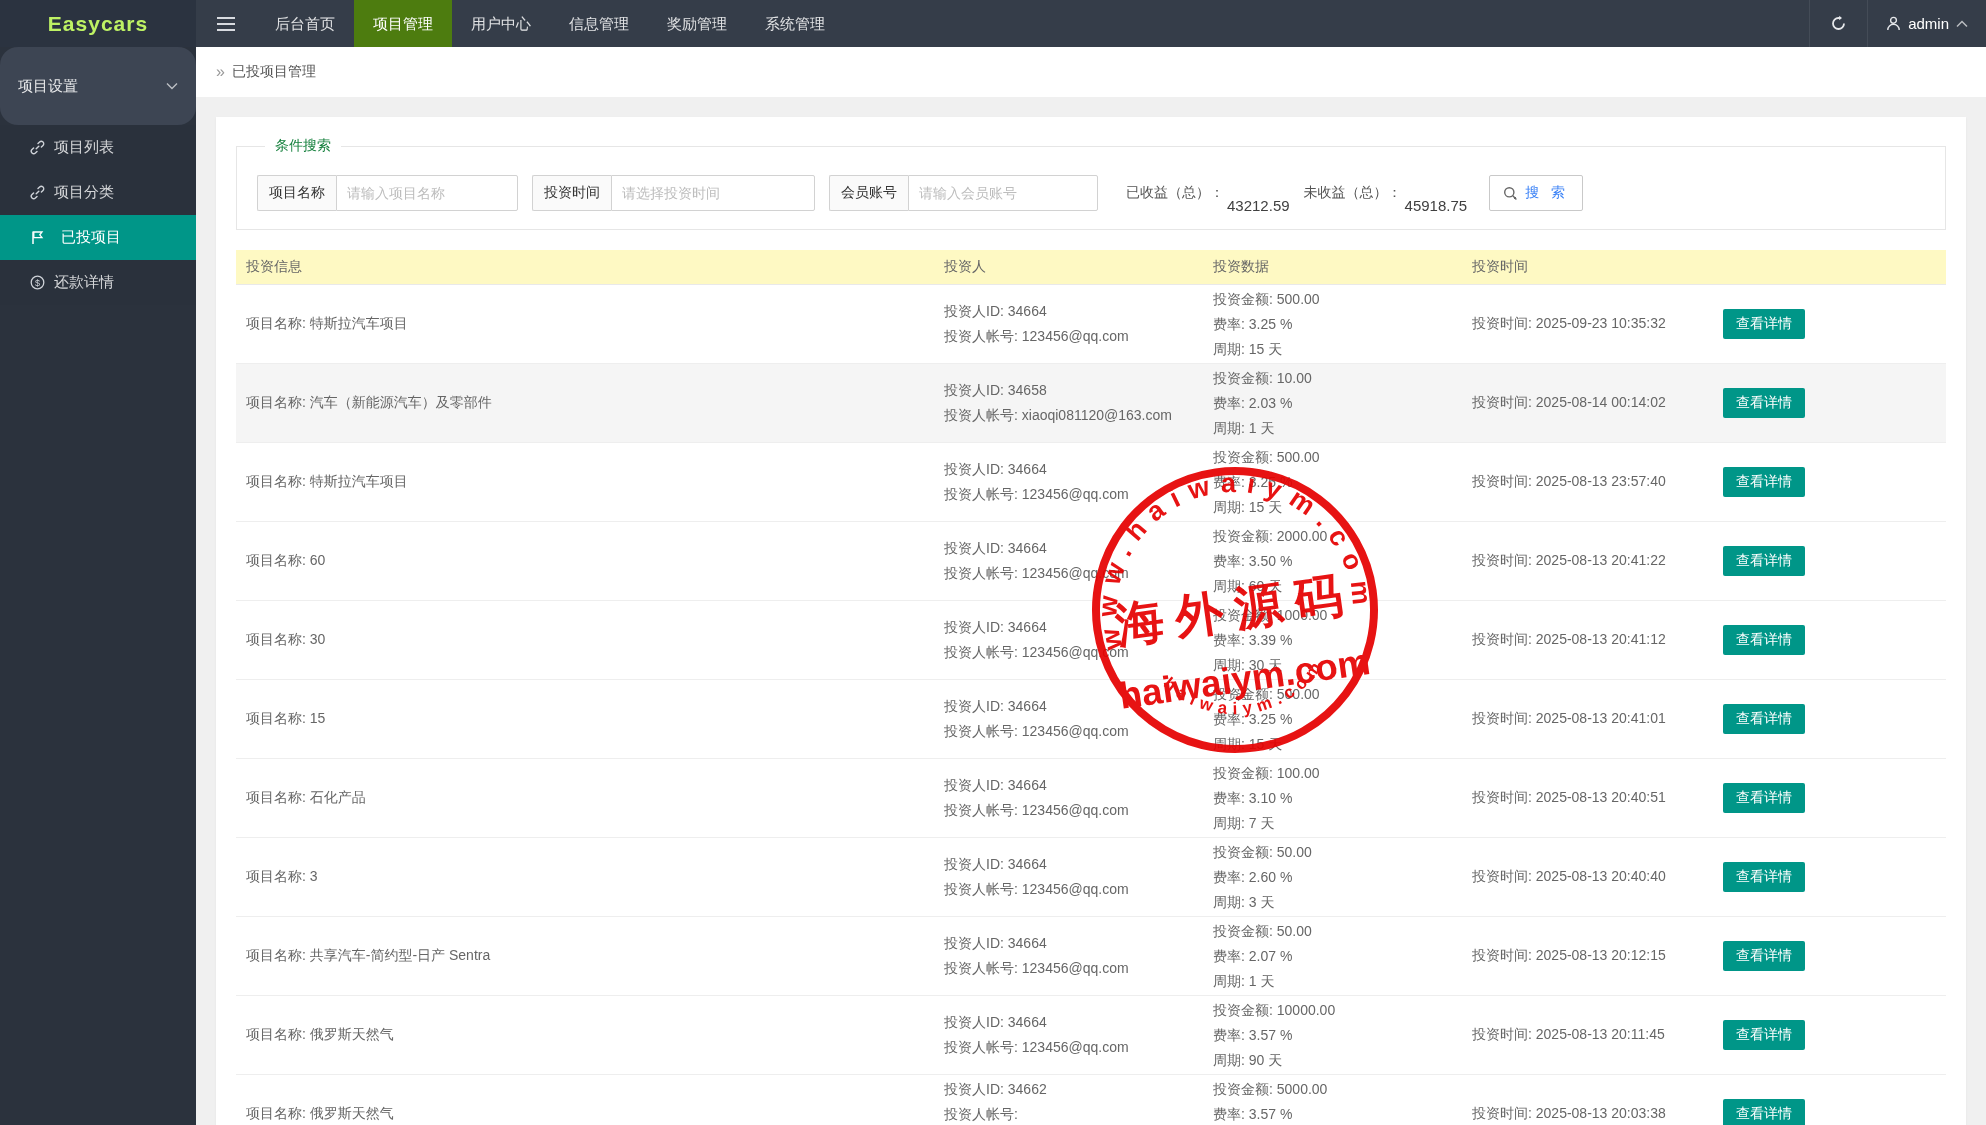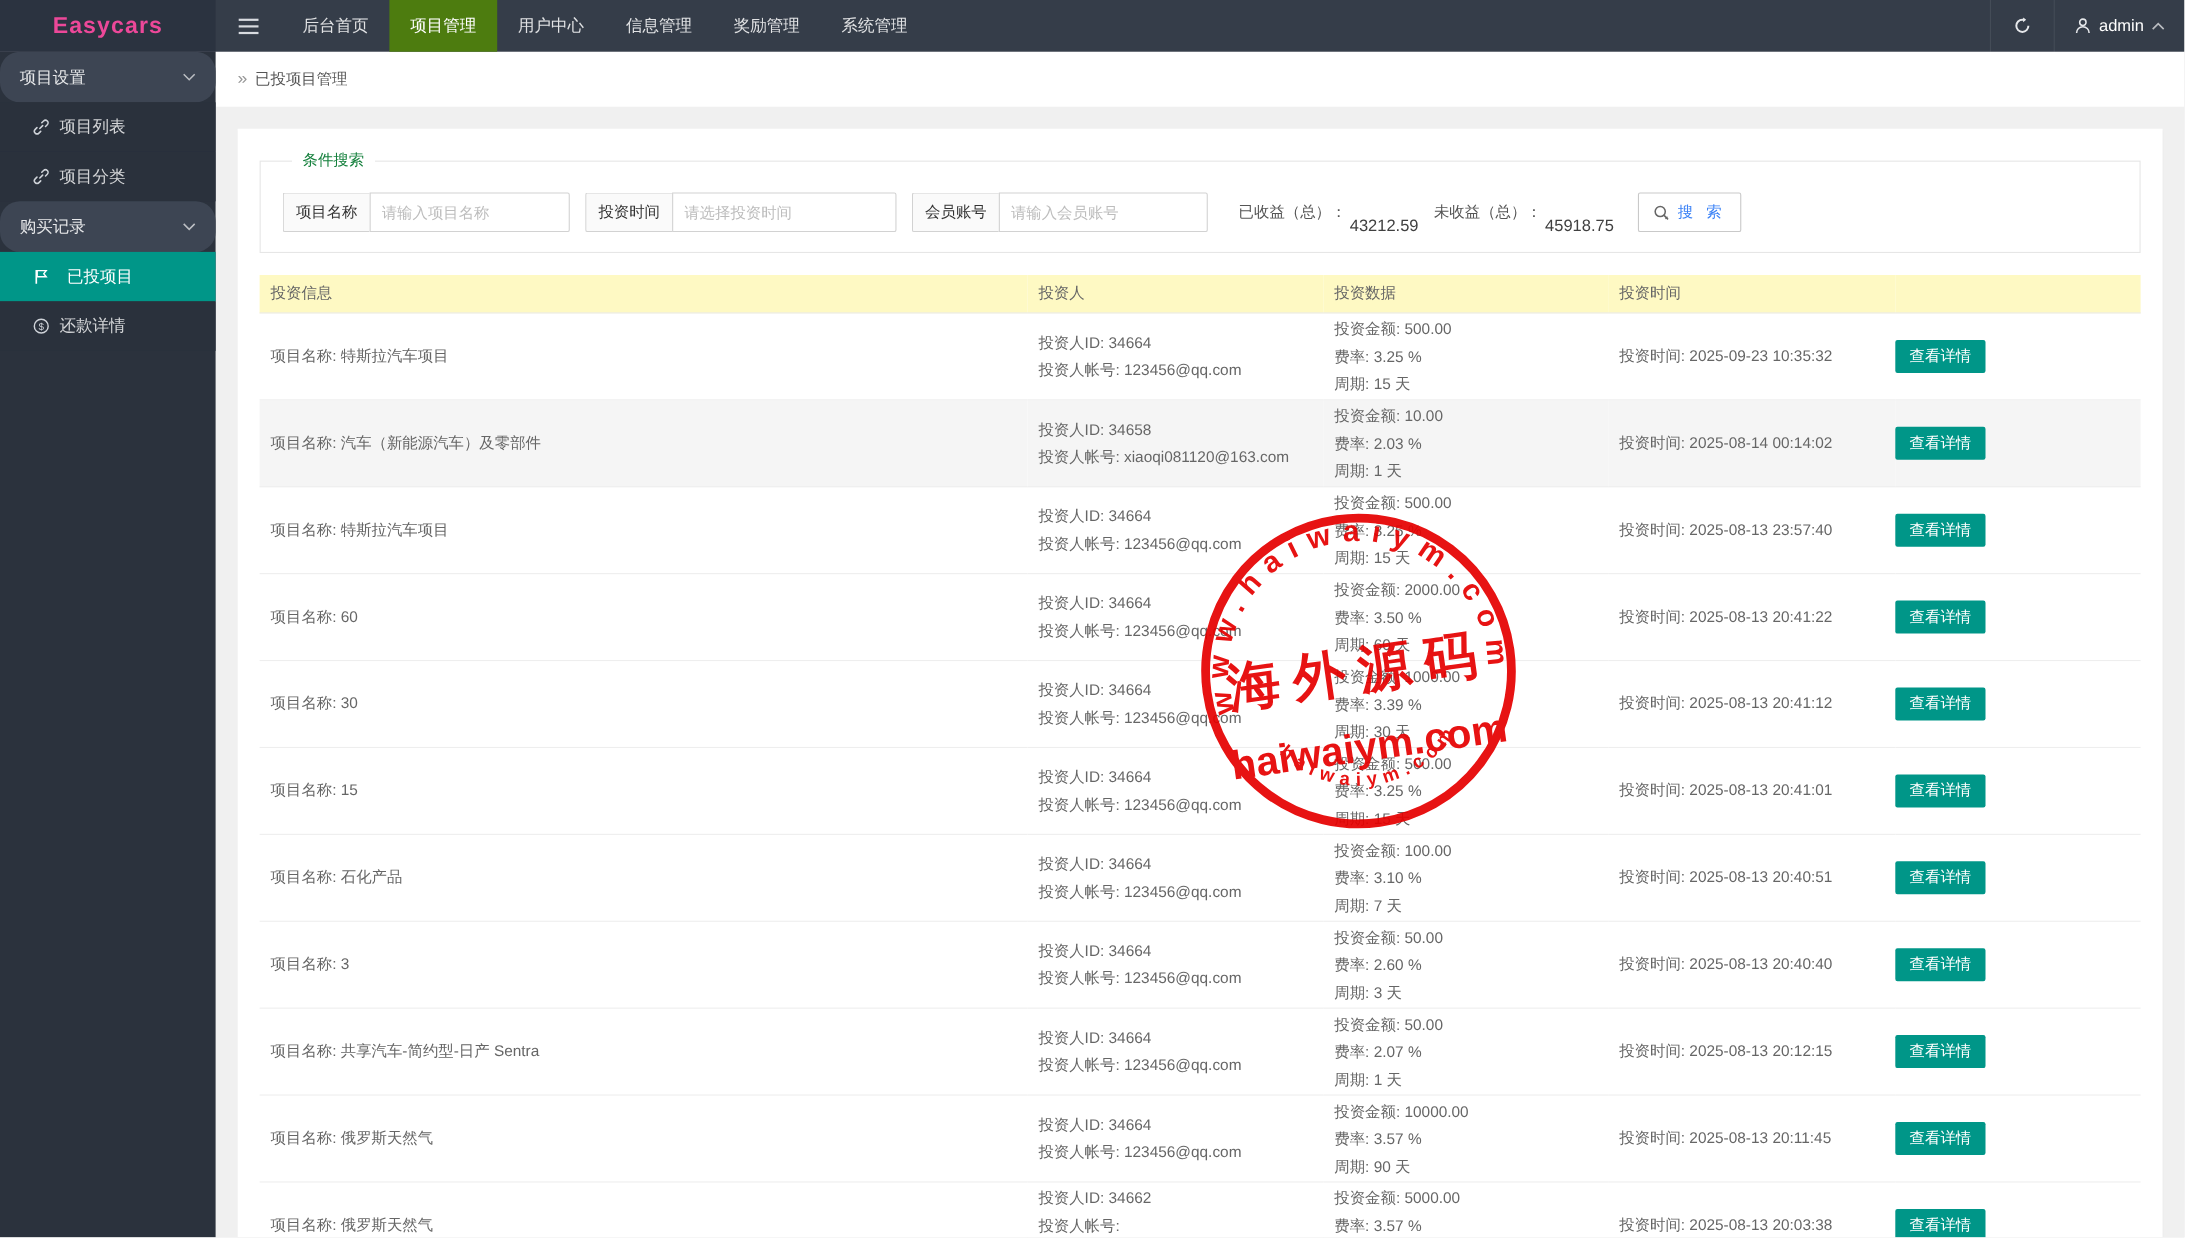--- a/index.html
+++ b/index.html
@@ -1,33 +1,33 @@
 <!DOCTYPE html>
 <html><head>
 <meta charset="utf-8">
 <style>
   html,body{margin:0;padding:0;}
   body{font-family:"Liberation Sans",sans-serif;background:#f0f0f0;}
   .app{position:relative;width:1986px;height:1125px;overflow:hidden;background:#f0f0f0;}
 
   
   .topbar{position:absolute;top:0;left:0;width:1986px;height:47px;background:#353d49;display:flex;align-items:stretch;color:#fff;z-index:20;}
-  .logo{width:196px;background:#2b3340;display:flex;align-items:center;justify-content:center;font-size:21px;font-weight:bold;letter-spacing:1px;color:#ec4899;}
+  .logo{width:196px;background:#2b3340;display:flex;align-items:center;justify-content:center;font-size:21px;font-weight:bold;letter-spacing:1px;color:#bef264;}
   .burger{width:60px;display:flex;flex-direction:column;align-items:center;justify-content:center;gap:4px;cursor:pointer;}
   .burger i{display:block;width:18px;height:2px;background:#d8dbe0;}
   .nav{display:flex;align-items:stretch;}
   .nav-item{padding:0 19px;line-height:47px;font-size:15px;color:rgba(255,255,255,.85);cursor:pointer;}
   .nav-item.active{background:#4d7c0f;color:#fff;}
   .top-right{margin-left:auto;display:flex;align-items:stretch;}
   .icon-btn{width:57px;display:flex;align-items:center;justify-content:center;border-left:1px solid rgba(255,255,255,.08);cursor:pointer;}
   .userbox{display:flex;align-items:center;gap:7px;padding:0 18px;border-left:1px solid rgba(255,255,255,.08);font-size:15px;cursor:pointer;}
 
   
   .sidebar{position:absolute;top:47px;left:0;bottom:0;width:196px;background:#2b323d;z-index:10;}
-  .sgroup-title{height:46px;padding:0 18px;background:#3d4553;color:rgba(255,255,255,.88);font-size:15px;display:flex;align-items:center;justify-content:space-between;cursor:pointer;border-radius:18px;}
+  .sgroup-title{height:46px;padding:16px 18px;background:#3d4553;color:rgba(255,255,255,.88);font-size:15px;display:flex;align-items:center;justify-content:space-between;cursor:pointer;border-radius:18px;}
   .side-item{height:45px;padding-left:30px;background:#2a313c;color:rgba(255,255,255,.8);font-size:15px;display:flex;align-items:center;gap:9px;cursor:pointer;}
   .side-item.active{background:#009688;color:#fff;gap:16px;}
   .side-item svg,.side-item .gicon{flex:0 0 auto;}
   .chev{opacity:.65;}
 
   
   .main{position:absolute;left:196px;top:47px;right:0;bottom:0;background:#f0f0f0;overflow:hidden;}
   .crumb-bar{height:50px;background:#fff;display:flex;align-items:center;padding-left:20px;font-size:14px;color:#555;}
   .crumb-arrow{color:#999;font-size:16px;margin-right:7px;}
   .card{margin:20px;background:#fff;padding:20px;min-height:960px;box-shadow:0 1px 2px rgba(0,0,0,.06);}
@@ -107,26 +107,20 @@
       <svg width="15" height="15" viewBox="0 0 15 15">
         <path d="M6.2 8.8 L8.8 6.2 M8 3.6 L9.6 2 a2.4 2.4 0 0 1 3.4 3.4 L11.4 7 M7 11.4 L5.4 13 a2.4 2.4 0 0 1 -3.4 -3.4 L3.6 8" fill="none" stroke="#cfd3d9" stroke-width="1.4" stroke-linecap="round"></path>
       </svg>
       <span>项目列表</span>
     </div>
     <div class="side-item">
       <svg width="15" height="15" viewBox="0 0 15 15">
         <path d="M6.2 8.8 L8.8 6.2 M8 3.6 L9.6 2 a2.4 2.4 0 0 1 3.4 3.4 L11.4 7 M7 11.4 L5.4 13 a2.4 2.4 0 0 1 -3.4 -3.4 L3.6 8" fill="none" stroke="#cfd3d9" stroke-width="1.4" stroke-linecap="round"></path>
       </svg>
       <span>项目分类</span>
-    </div>
-    <div class="sgroup-title">
-      <span>购买记录</span>
-      <svg class="chev" width="12" height="8" viewBox="0 0 12 8">
-          <path d="M1 1.5 L6 6.5 L11 1.5" fill="none" stroke="#fff" stroke-width="1.4"></path>
-        </svg>
     </div>
     <div class="side-item active">
       <svg width="15" height="15" viewBox="0 0 15 15">
         <path d="M3 1.5 V14" stroke="#fff" stroke-width="1.5" fill="none"></path>
         <path d="M3.8 2 H12 L9.8 4.8 L12 7.6 H3.8 Z" fill="none" stroke="#fff" stroke-width="1.3"></path>
       </svg>
       <span>已投项目</span>
     </div>
     <div class="side-item">
       <svg width="15" height="15" viewBox="0 0 15 15">

